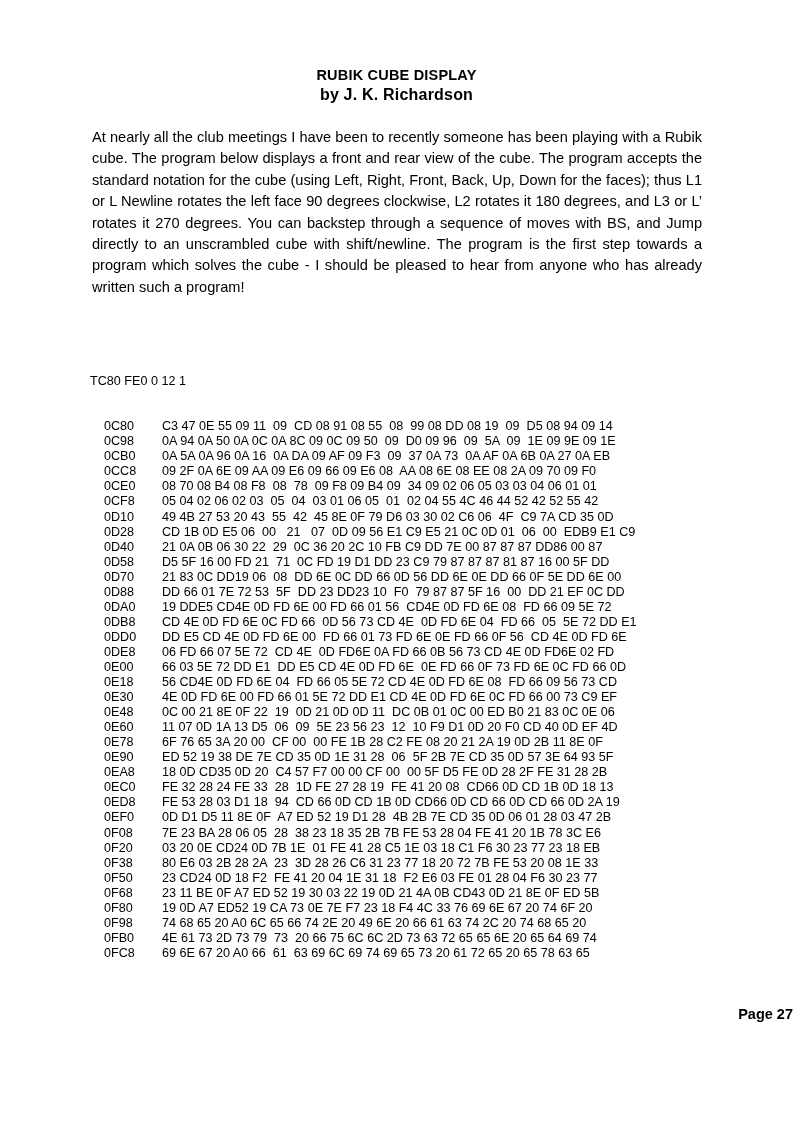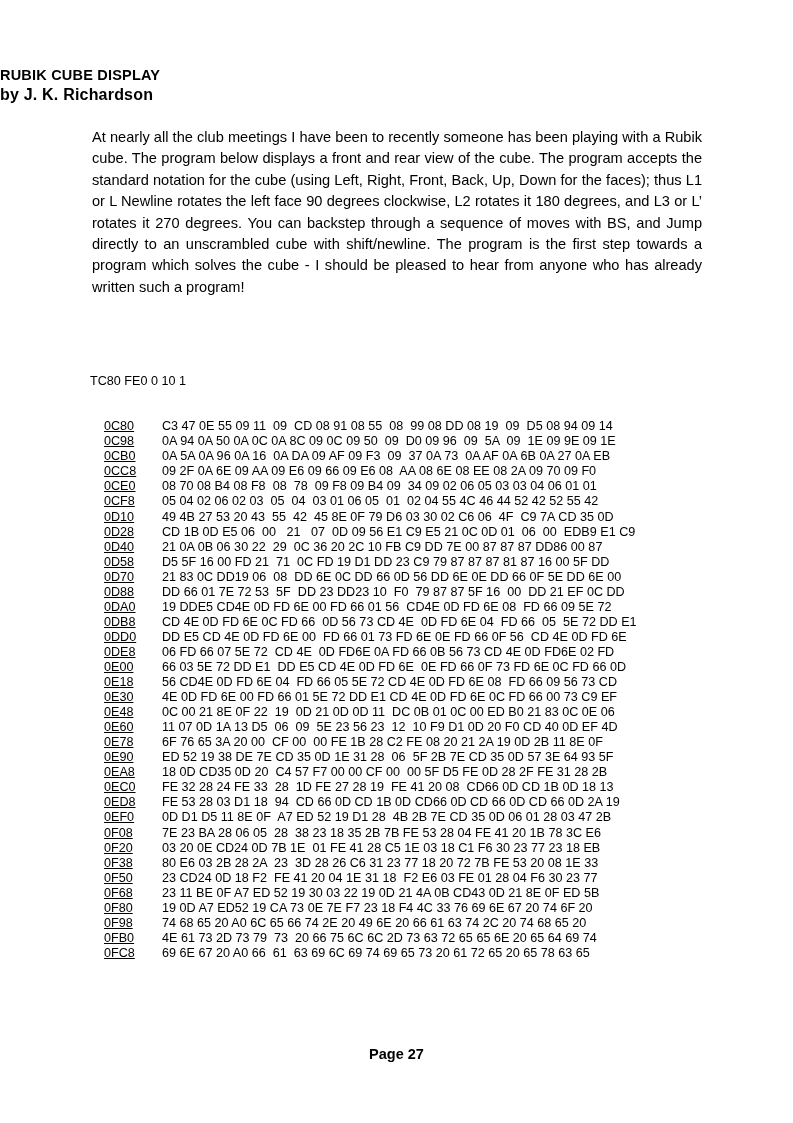--- a/index.html
+++ b/index.html
@@ -22,21 +22,21 @@
     width: 793px;
     height: 1123px;
     box-sizing: border-box;
     padding: 0;
   }
   .title-block {
     position: absolute;
     left: 0;
     top: 66px;
     width: 793px;
-    text-align: left;
+    text-align: center;
   }
   .doc-title {
     font-size: 14.5px;
     font-weight: bold;
     letter-spacing: 0.2px;
     line-height: 19px;
     margin: 0;
   }
   .doc-byline {
     font-size: 16px;
@@ -75,50 +75,48 @@
   }
   .hex-row {
     white-space: pre;
     margin: 0;
   }
   .hex-addr {
     display: inline-block;
     width: 58px;
     padding-left: 14px;
     box-sizing: content-box;
-    text-decoration: underline;
   }
   .hex-bytes {
     letter-spacing: 0px;
   }
   .footer {
     position: absolute;
     left: 0;
     top: 1006px;
     width: 793px;
-    text-align: center;
+    text-align: right;
     font-size: 14.5px;
     font-weight: bold;
-    margin-top: 40px;
   }
 </style>
 </head>
 <body>
 
 <div class="page">
 
   <div class="title-block">
     <div class="doc-title">RUBIK CUBE DISPLAY</div>
     <div class="doc-byline">by J. K. Richardson</div>
   </div>
 
   <div class="intro">
     <p>At nearly all  the club meetings I have been to recently someone has been playing with a Rubik cube. The  program  below displays a front and rear view of the cube. The program  accepts the standard notation for the cube  (using  Left,  Right,  Front, Back, Up, Down for the faces); thus L1 or L Newline  rotates  the left face 90 degrees clockwise, L2 rotates it 180 degrees, and L3 or L’ rotates it 270  degrees. You  can backstep   through   a  sequence  of  moves  with  BS,  and  Jump  directly  to  an unscrambled cube with shift/newline.   The  program  is  the  first  step  towards  a program which solves the cube - I should be pleased to hear from anyone who has already written such a program!</p>
   </div>
 
   <div class="listing">
-    <div class="listing-header">TC80 FE0 0 10 1</div>
+    <div class="listing-header">TC80 FE0 0 12 1</div>
     <div id="hex-rows"><div class="hex-row"><span class="hex-addr">0C80</span><span class="hex-bytes">C3 47 0E 55 09 11  09  CD 08 91 08 55  08  99 08 DD 08 19  09  D5 08 94 09 14</span></div><div class="hex-row"><span class="hex-addr">0C98</span><span class="hex-bytes">0A 94 0A 50 0A 0C 0A 8C 09 0C 09 50  09  D0 09 96  09  5A  09  1E 09 9E 09 1E</span></div><div class="hex-row"><span class="hex-addr">0CB0</span><span class="hex-bytes">0A 5A 0A 96 0A 16  0A DA 09 AF 09 F3  09  37 0A 73  0A AF 0A 6B 0A 27 0A EB</span></div><div class="hex-row"><span class="hex-addr">0CC8</span><span class="hex-bytes">09 2F 0A 6E 09 AA 09 E6 09 66 09 E6 08  AA 08 6E 08 EE 08 2A 09 70 09 F0</span></div><div class="hex-row"><span class="hex-addr">0CE0</span><span class="hex-bytes">08 70 08 B4 08 F8  08  78  09 F8 09 B4 09  34 09 02 06 05 03 03 04 06 01 01</span></div><div class="hex-row"><span class="hex-addr">0CF8</span><span class="hex-bytes">05 04 02 06 02 03  05  04  03 01 06 05  01  02 04 55 4C 46 44 52 42 52 55 42</span></div><div class="hex-row"><span class="hex-addr">0D10</span><span class="hex-bytes">49 4B 27 53 20 43  55  42  45 8E 0F 79 D6 03 30 02 C6 06  4F  C9 7A CD 35 0D</span></div><div class="hex-row"><span class="hex-addr">0D28</span><span class="hex-bytes">CD 1B 0D E5 06  00   21   07  0D 09 56 E1 C9 E5 21 0C 0D 01  06  00  EDB9 E1 C9</span></div><div class="hex-row"><span class="hex-addr">0D40</span><span class="hex-bytes">21 0A 0B 06 30 22  29  0C 36 20 2C 10 FB C9 DD 7E 00 87 87 87 DD86 00 87</span></div><div class="hex-row"><span class="hex-addr">0D58</span><span class="hex-bytes">D5 5F 16 00 FD 21  71  0C FD 19 D1 DD 23 C9 79 87 87 87 81 87 16 00 5F DD</span></div><div class="hex-row"><span class="hex-addr">0D70</span><span class="hex-bytes">21 83 0C DD19 06  08  DD 6E 0C DD 66 0D 56 DD 6E 0E DD 66 0F 5E DD 6E 00</span></div><div class="hex-row"><span class="hex-addr">0D88</span><span class="hex-bytes">DD 66 01 7E 72 53  5F  DD 23 DD23 10  F0  79 87 87 5F 16  00  DD 21 EF 0C DD</span></div><div class="hex-row"><span class="hex-addr">0DA0</span><span class="hex-bytes">19 DDE5 CD4E 0D FD 6E 00 FD 66 01 56  CD4E 0D FD 6E 08  FD 66 09 5E 72</span></div><div class="hex-row"><span class="hex-addr">0DB8</span><span class="hex-bytes">CD 4E 0D FD 6E 0C FD 66  0D 56 73 CD 4E  0D FD 6E 04  FD 66  05  5E 72 DD E1</span></div><div class="hex-row"><span class="hex-addr">0DD0</span><span class="hex-bytes">DD E5 CD 4E 0D FD 6E 00  FD 66 01 73 FD 6E 0E FD 66 0F 56  CD 4E 0D FD 6E</span></div><div class="hex-row"><span class="hex-addr">0DE8</span><span class="hex-bytes">06 FD 66 07 5E 72  CD 4E  0D FD6E 0A FD 66 0B 56 73 CD 4E 0D FD6E 02 FD</span></div><div class="hex-row"><span class="hex-addr">0E00</span><span class="hex-bytes">66 03 5E 72 DD E1  DD E5 CD 4E 0D FD 6E  0E FD 66 0F 73 FD 6E 0C FD 66 0D</span></div><div class="hex-row"><span class="hex-addr">0E18</span><span class="hex-bytes">56 CD4E 0D FD 6E 04  FD 66 05 5E 72 CD 4E 0D FD 6E 08  FD 66 09 56 73 CD</span></div><div class="hex-row"><span class="hex-addr">0E30</span><span class="hex-bytes">4E 0D FD 6E 00 FD 66 01 5E 72 DD E1 CD 4E 0D FD 6E 0C FD 66 00 73 C9 EF</span></div><div class="hex-row"><span class="hex-addr">0E48</span><span class="hex-bytes">0C 00 21 8E 0F 22  19  0D 21 0D 0D 11  DC 0B 01 0C 00 ED B0 21 83 0C 0E 06</span></div><div class="hex-row"><span class="hex-addr">0E60</span><span class="hex-bytes">11 07 0D 1A 13 D5  06  09  5E 23 56 23  12  10 F9 D1 0D 20 F0 CD 40 0D EF 4D</span></div><div class="hex-row"><span class="hex-addr">0E78</span><span class="hex-bytes">6F 76 65 3A 20 00  CF 00  00 FE 1B 28 C2 FE 08 20 21 2A 19 0D 2B 11 8E 0F</span></div><div class="hex-row"><span class="hex-addr">0E90</span><span class="hex-bytes">ED 52 19 38 DE 7E CD 35 0D 1E 31 28  06  5F 2B 7E CD 35 0D 57 3E 64 93 5F</span></div><div class="hex-row"><span class="hex-addr">0EA8</span><span class="hex-bytes">18 0D CD35 0D 20  C4 57 F7 00 00 CF 00  00 5F D5 FE 0D 28 2F FE 31 28 2B</span></div><div class="hex-row"><span class="hex-addr">0EC0</span><span class="hex-bytes">FE 32 28 24 FE 33  28  1D FE 27 28 19  FE 41 20 08  CD66 0D CD 1B 0D 18 13</span></div><div class="hex-row"><span class="hex-addr">0ED8</span><span class="hex-bytes">FE 53 28 03 D1 18  94  CD 66 0D CD 1B 0D CD66 0D CD 66 0D CD 66 0D 2A 19</span></div><div class="hex-row"><span class="hex-addr">0EF0</span><span class="hex-bytes">0D D1 D5 11 8E 0F  A7 ED 52 19 D1 28  4B 2B 7E CD 35 0D 06 01 28 03 47 2B</span></div><div class="hex-row"><span class="hex-addr">0F08</span><span class="hex-bytes">7E 23 BA 28 06 05  28  38 23 18 35 2B 7B FE 53 28 04 FE 41 20 1B 78 3C E6</span></div><div class="hex-row"><span class="hex-addr">0F20</span><span class="hex-bytes">03 20 0E CD24 0D 7B 1E  01 FE 41 28 C5 1E 03 18 C1 F6 30 23 77 23 18 EB</span></div><div class="hex-row"><span class="hex-addr">0F38</span><span class="hex-bytes">80 E6 03 2B 28 2A  23  3D 28 26 C6 31 23 77 18 20 72 7B FE 53 20 08 1E 33</span></div><div class="hex-row"><span class="hex-addr">0F50</span><span class="hex-bytes">23 CD24 0D 18 F2  FE 41 20 04 1E 31 18  F2 E6 03 FE 01 28 04 F6 30 23 77</span></div><div class="hex-row"><span class="hex-addr">0F68</span><span class="hex-bytes">23 11 BE 0F A7 ED 52 19 30 03 22 19 0D 21 4A 0B CD43 0D 21 8E 0F ED 5B</span></div><div class="hex-row"><span class="hex-addr">0F80</span><span class="hex-bytes">19 0D A7 ED52 19 CA 73 0E 7E F7 23 18 F4 4C 33 76 69 6E 67 20 74 6F 20</span></div><div class="hex-row"><span class="hex-addr">0F98</span><span class="hex-bytes">74 68 65 20 A0 6C 65 66 74 2E 20 49 6E 20 66 61 63 74 2C 20 74 68 65 20</span></div><div class="hex-row"><span class="hex-addr">0FB0</span><span class="hex-bytes">4E 61 73 2D 73 79  73  20 66 75 6C 6C 2D 73 63 72 65 65 6E 20 65 64 69 74</span></div><div class="hex-row"><span class="hex-addr">0FC8</span><span class="hex-bytes">69 6E 67 20 A0 66  61  63 69 6C 69 74 69 65 73 20 61 72 65 20 65 78 63 65</span></div></div>
   </div>
 
   <div class="footer">Page 27</div>
 
 </div>
 
 </body></html>

